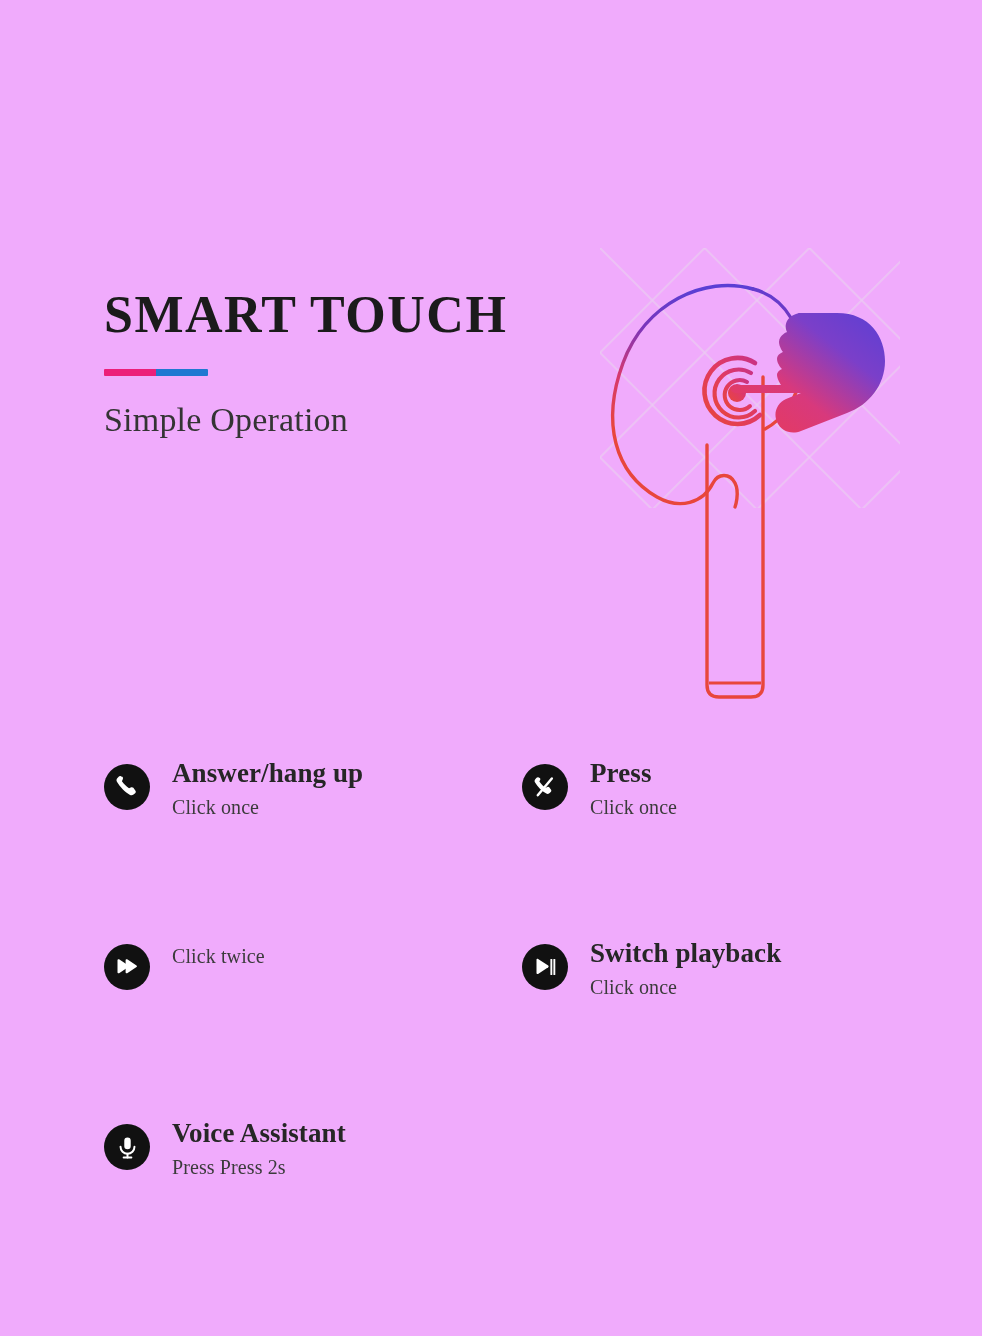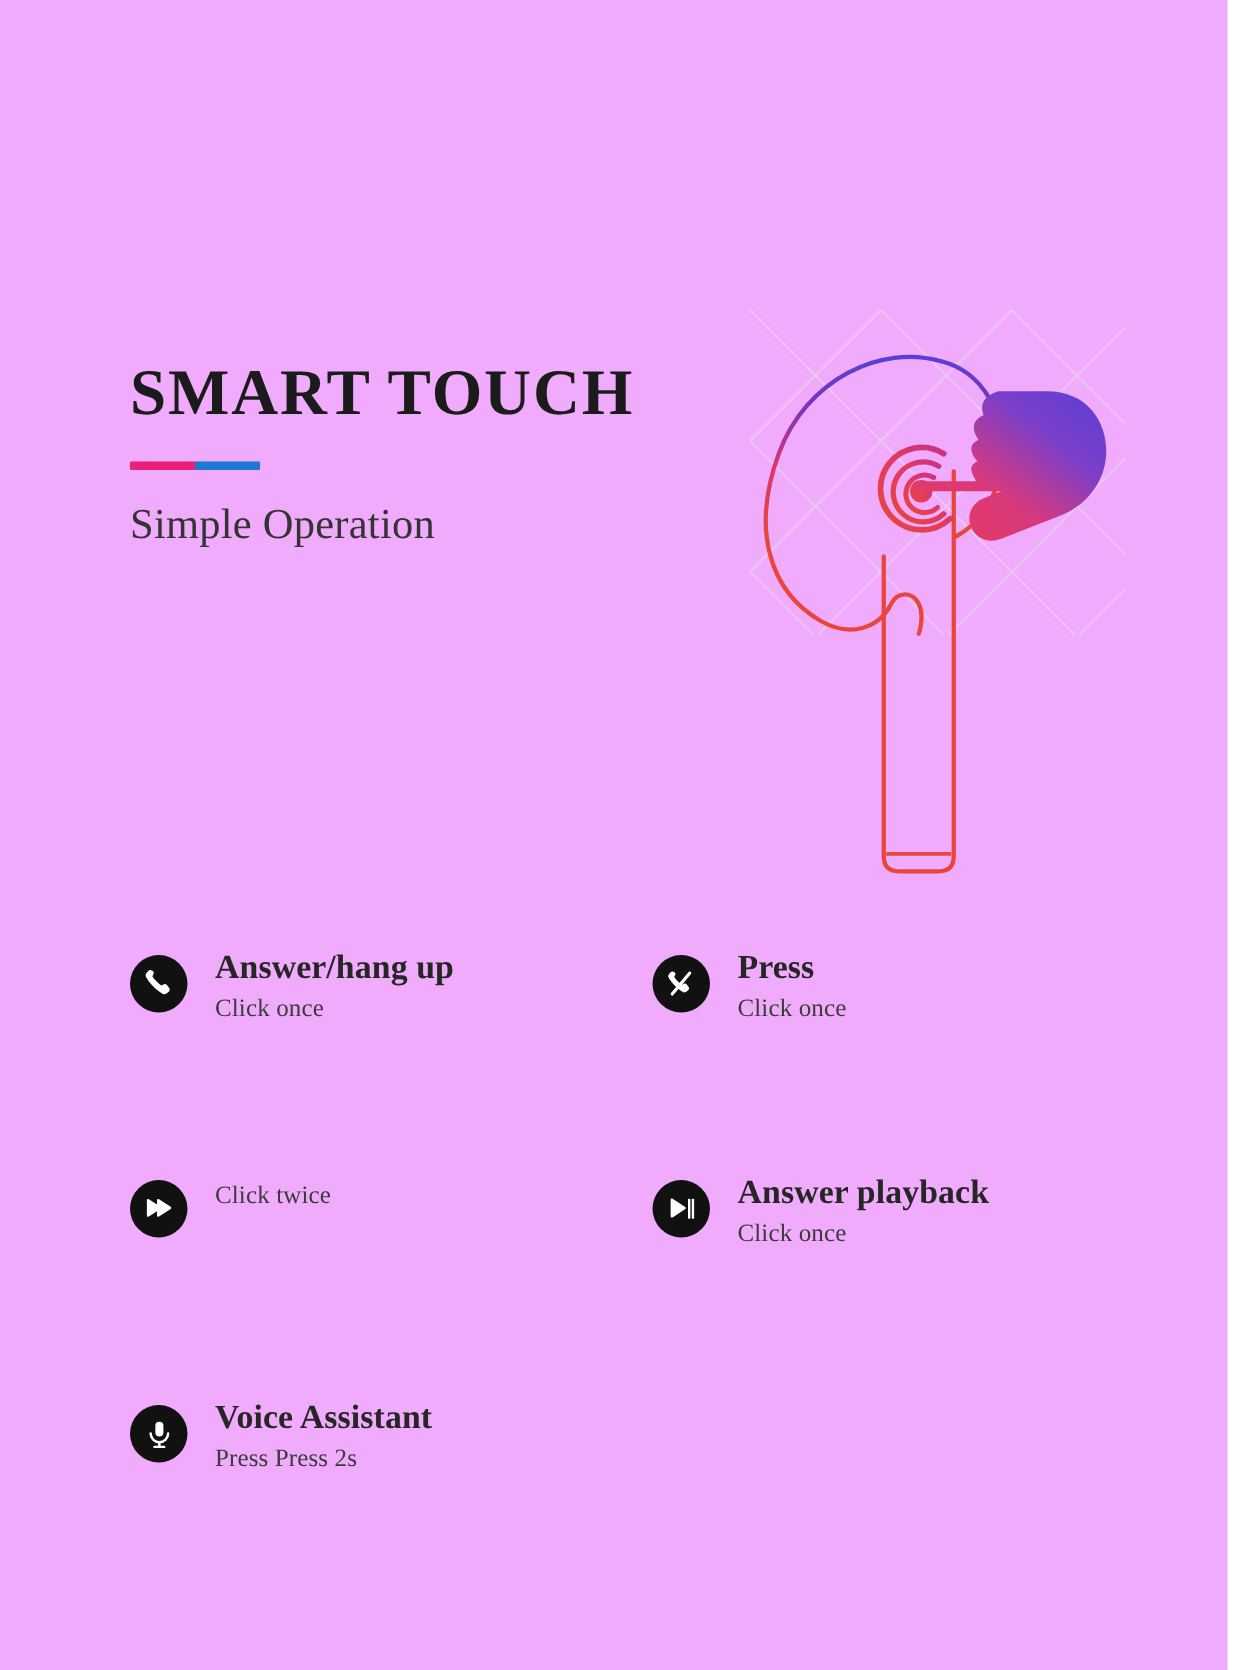--- a/index.html
+++ b/index.html
@@ -279,21 +279,21 @@
 
     <div class="feature-item">
       <span class="feature-icon">
         <svg width="24" height="24" viewBox="0 0 24 24" fill="#ffffff">
           <path d="M3.5 4.8c0-.8.9-1.3 1.6-.9l10.1 6.6c.6.4.6 1.3 0 1.7L5.1 18.9c-.7.4-1.6-.1-1.6-.9V4.8z"></path>
           <rect x="17.4" y="4" width="1.9" height="16" rx="0.6"></rect>
           <rect x="20.4" y="4" width="1.9" height="16" rx="0.6"></rect>
         </svg>
       </span>
       <div class="feature-text">
-        <p class="feature-title">Answer playback</p>
+        <p class="feature-title">Switch playback</p>
         <p class="feature-sub">Click once</p>
       </div>
     </div>
 
 
     <div class="feature-item">
       <span class="feature-icon">
         <svg width="25" height="25" viewBox="0 0 24 24">
           <g fill="none" stroke="#ffffff" stroke-width="1.9" stroke-linecap="round">
             <rect x="8.9" y="2.3" width="6.2" height="11.4" rx="3.1" fill="#ffffff" stroke="none"></rect>

